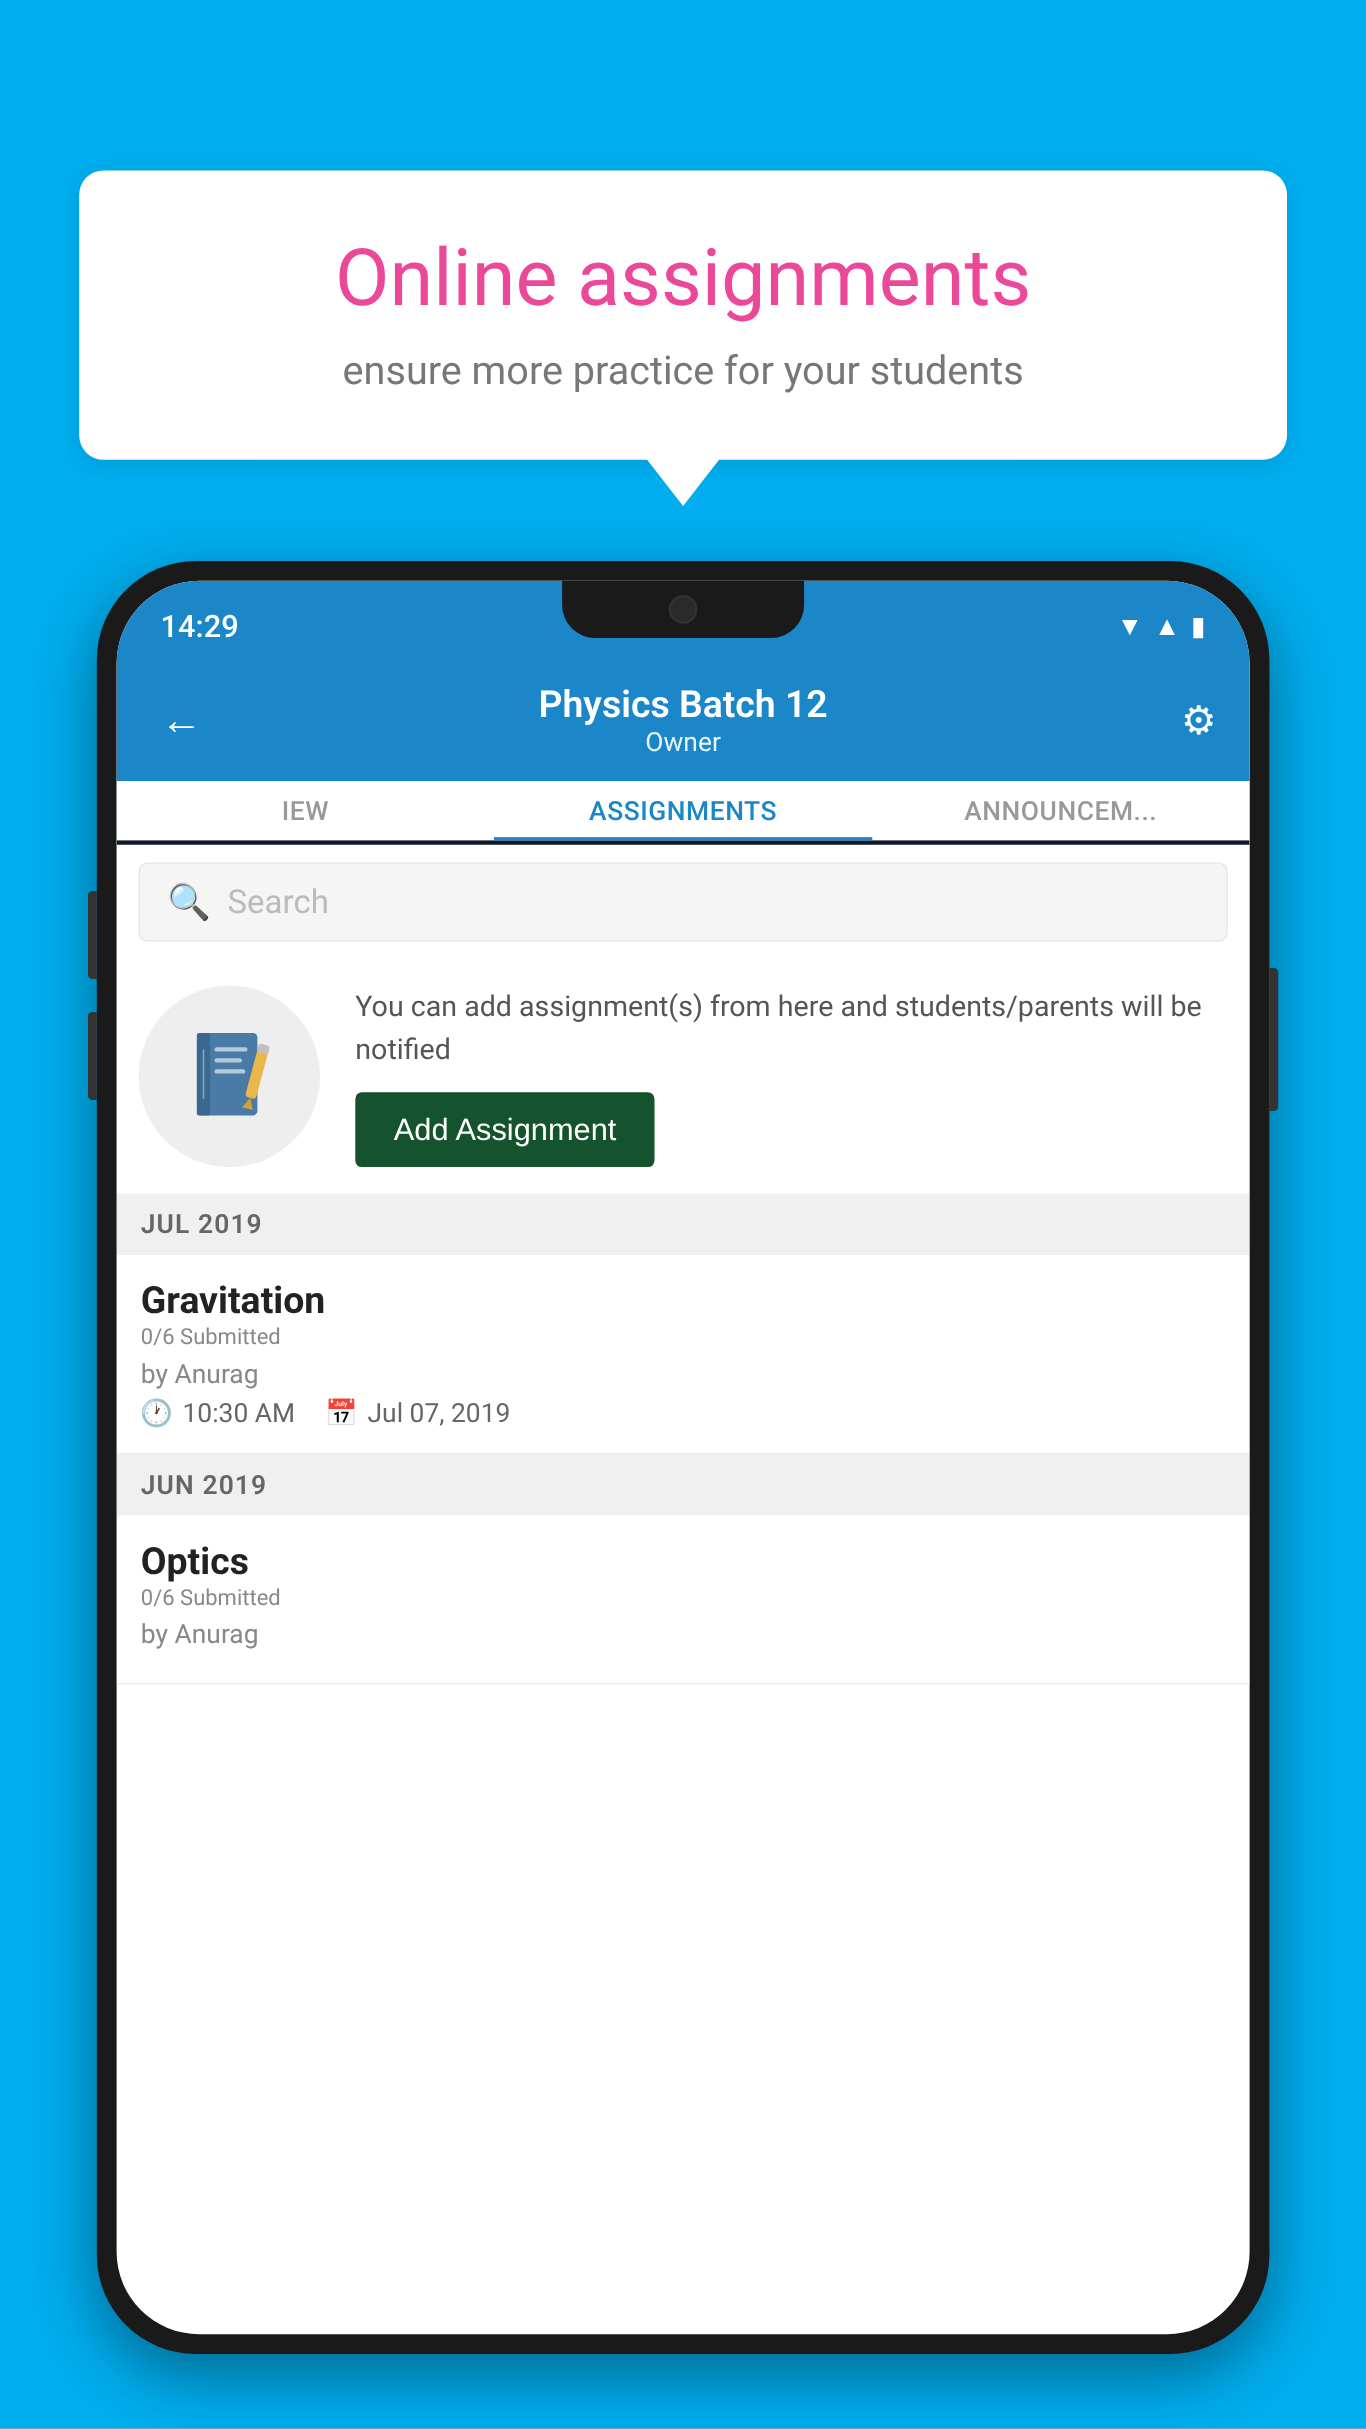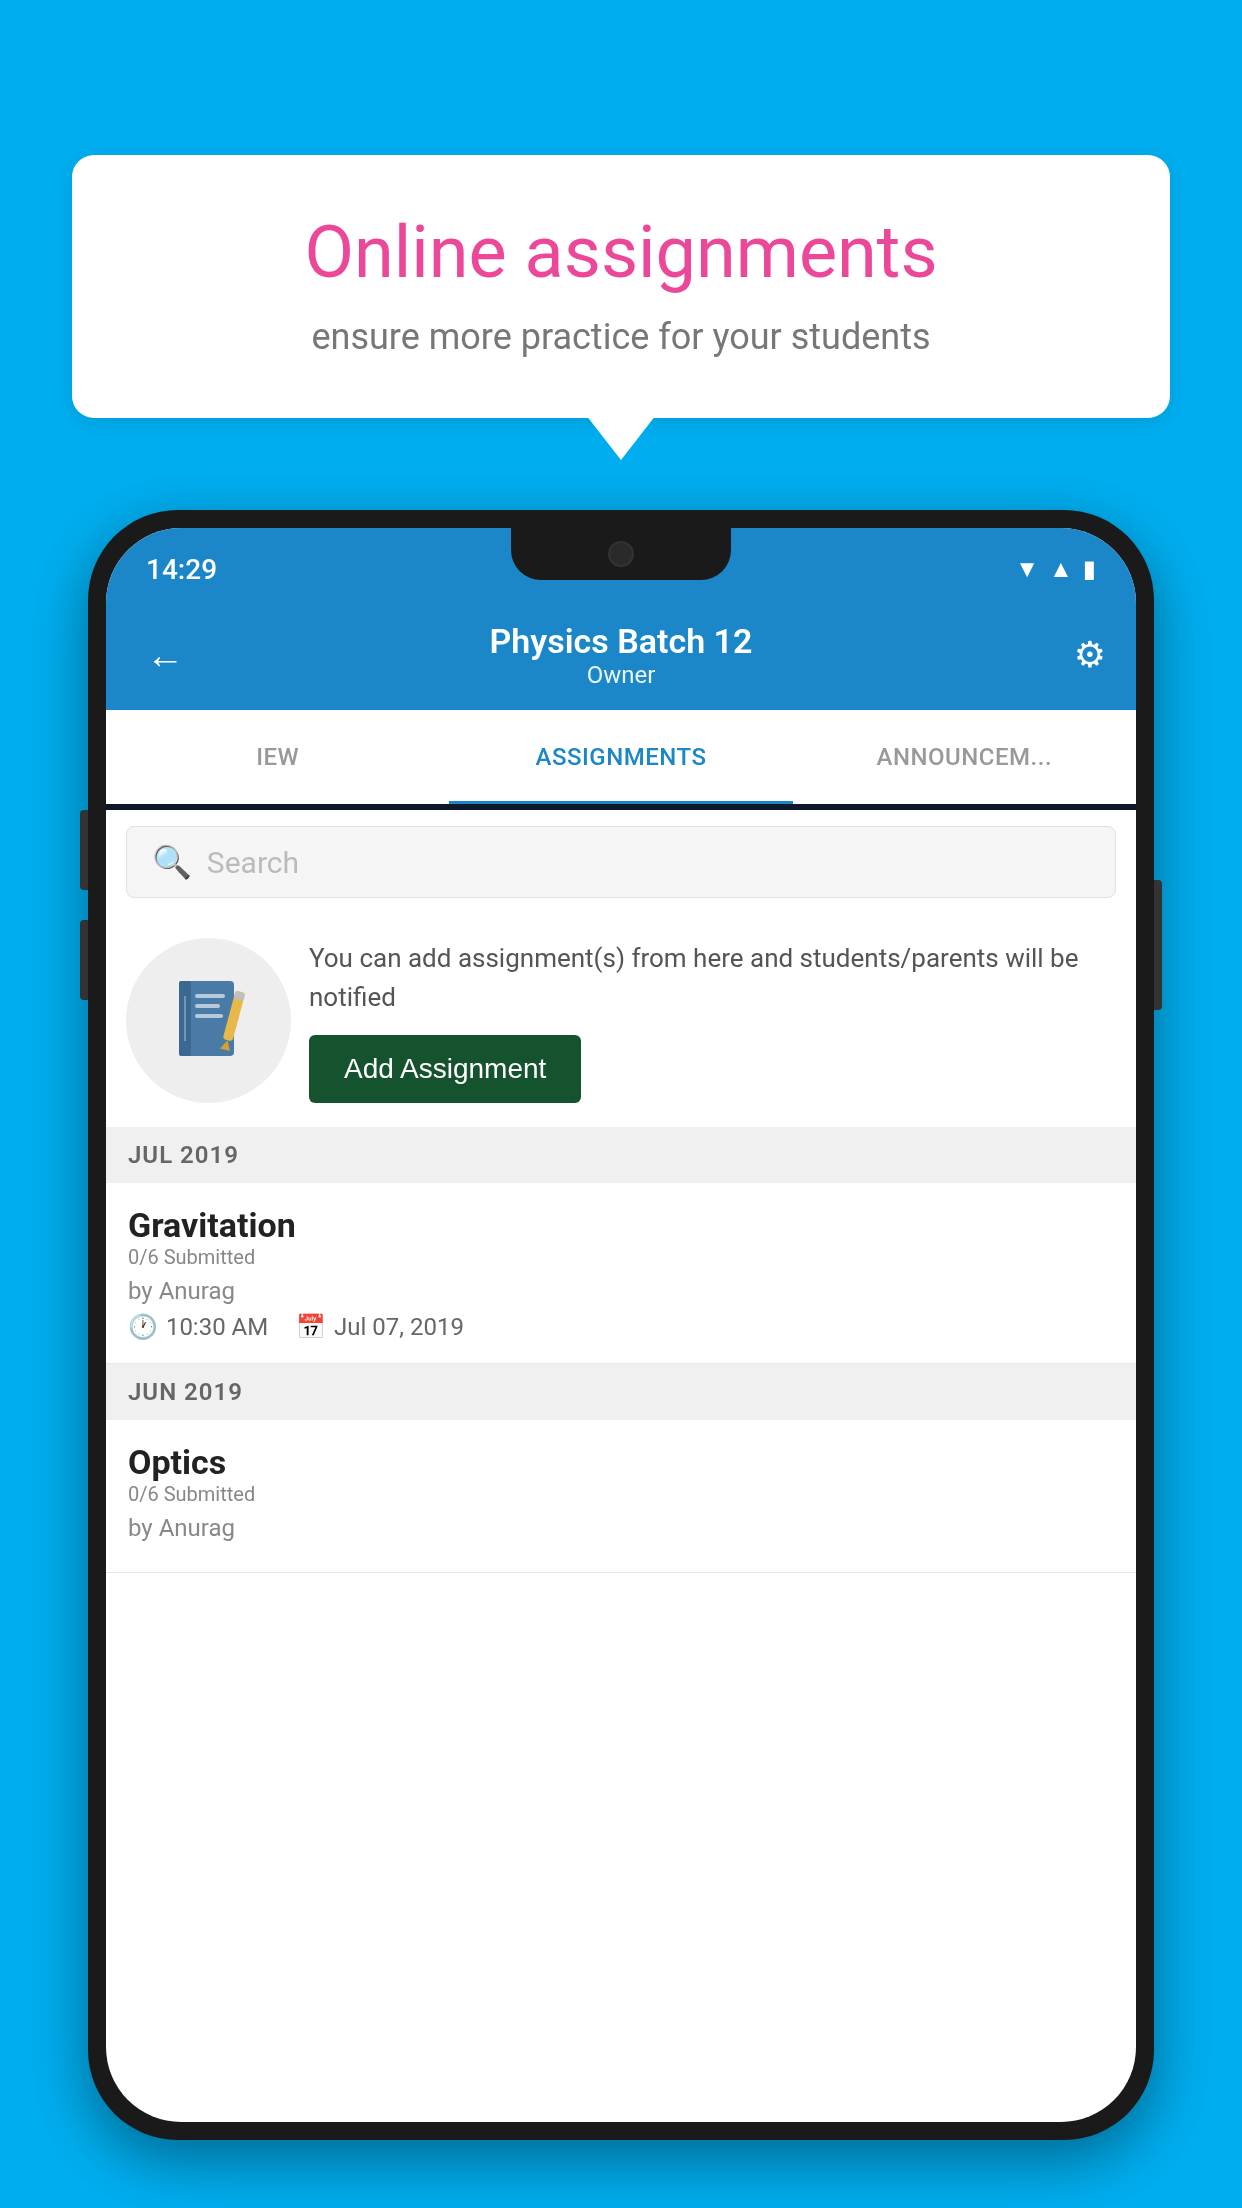--- a/index.html
+++ b/index.html
@@ -176,22 +176,22 @@
       margin-left: auto;
       color: white;
       font-size: 36px;
       cursor: pointer;
     }
 
     
     .tab-bar {
       display: flex;
       background: white;
-      border-bottom: 6px solid #0f172a;
-      height: 100px;
+      border-bottom: 4px solid #0f172a;
+      height: 58px;
     }
 
     .tab-item {
       flex: 1;
       display: flex;
       align-items: center;
       justify-content: center;
       font-size: 24px;
       font-weight: 500;
       color: #999;
@@ -240,21 +240,21 @@
       font-size: 30px;
       color: #bbb;
     }
 
     
     .promo-section {
       display: flex;
       padding: 24px 20px;
       align-items: center;
       background: white;
-      gap: 18px;
+      gap: 32px;
     }
 
     .promo-icon-circle {
       width: 165px;
       height: 165px;
       background: #EEEEEE;
       border-radius: 50%;
       display: flex;
       align-items: center;
       justify-content: center;

